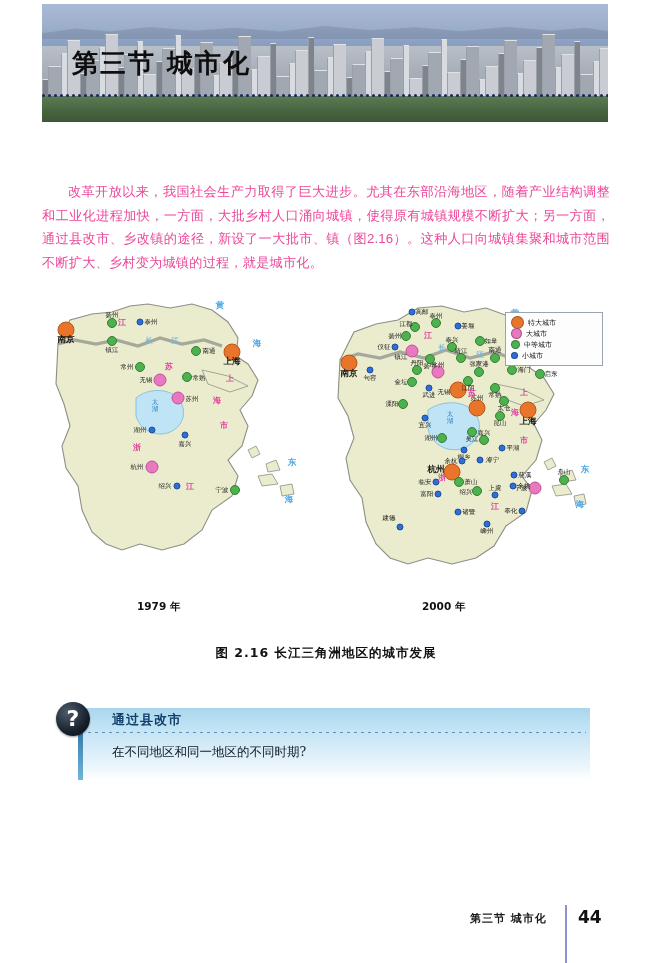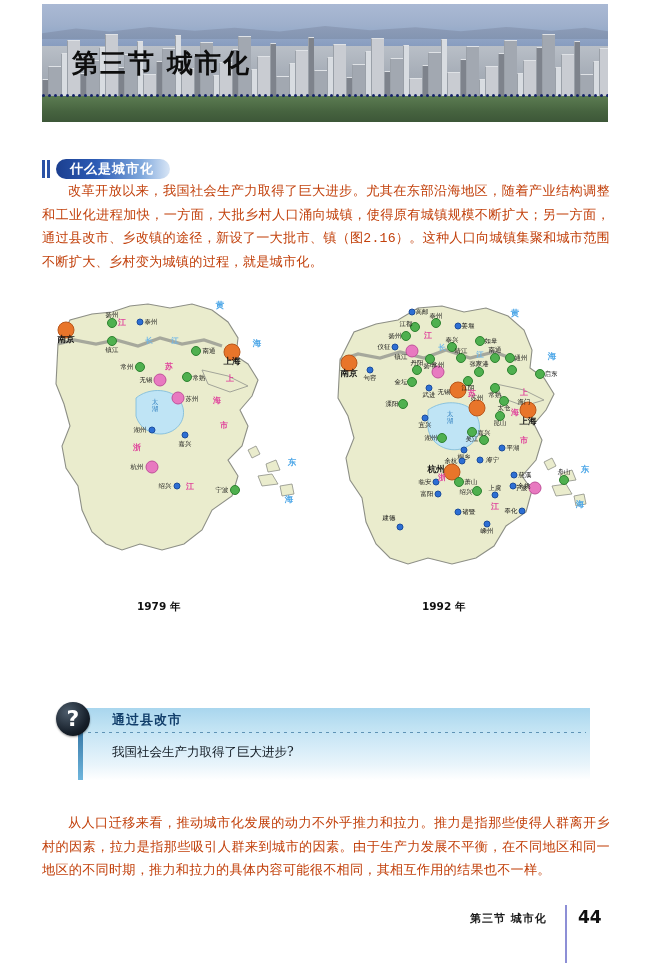--- a/index.html
+++ b/index.html
@@ -36,23 +36,23 @@
 
   
   .sec-head{position:absolute;left:42px;top:158px;height:22px;display:flex;align-items:center;}
   .bars{display:flex;gap:2px;margin-right:6px;}
   .bars span{display:block;width:3px;height:18px;background:#2a52a6;}
   .pill{height:20px;padding:0 16px 0 14px;border-radius:10px;
        background:linear-gradient(90deg,#1c3f8f 0%,#2c5bb5 35%,#7fa8dc 75%,#d9e6f6 100%);
        color:#ffffff;font-size:13px;font-weight:bold;line-height:20px;letter-spacing:1px;}
 
   
-  .para{position:absolute;color:#c2410c;font-size:13.2px;line-height:23.5px;
+  .para{position:absolute;color:#ec4899;font-size:13.2px;line-height:23.5px;
        text-align:justify;letter-spacing:.2px;
-       font-family:Liberation Mono, monospace;}
+       font-family:Liberation Sans, sans-serif;}
   #p1{left:42px;top:180px;width:568px;text-indent:26px;}
   #p2{left:42px;top:812px;width:568px;text-indent:26px;}
 
   
   .figure{position:absolute;left:42px;top:300px;width:568px;height:390px;}
   .map{position:absolute;top:0;height:300px;}
   #map1985{left:10px;width:265px;}
   #map2000{left:290px;width:270px;}
   .landmass{position:absolute;left:0;top:0;width:100%;height:100%;}
   .yearlab{position:absolute;top:300px;font-size:10.5px;color:#111;font-weight:bold;
@@ -276,27 +276,20 @@
         <i style="left: 534px;"></i>
         <i style="left: 540px;"></i>
         <i style="left: 546px;"></i>
         <i style="left: 552px;"></i>
         <i style="left: 558px;"></i>
         <i style="left: 564px;"></i>
       </div>
     <div class="banner-title">第三节  城市化</div>
   </div>
 
-  <div class="sec-head">
-    <span class="bars">
-        <span></span>
-        <span></span>
-      </span>
-    <span class="pill">什么是城市化</span>
-  </div>
 
   <div class="para" id="p1">改革开放以来，我国社会生产力取得了巨大进步。尤其在东部沿海地区，随着产业结构调整和工业化进程加快，一方面，大批乡村人口涌向城镇，使得原有城镇规模不断扩大；另一方面，通过县改市、乡改镇的途径，新设了一大批市、镇（图2.16）。这种人口向城镇集聚和城市范围不断扩大、乡村变为城镇的过程，就是城市化。</div>
 
   <div class="figure">
 
     <div class="map" id="map1985">
       <svg class="landmass" viewBox="0 0 265 300" preserveAspectRatio="none">
         <path d="M6,44 L18,20 L40,14 L60,12 L78,6 L96,4 L118,8 L140,4 L160,10 L176,22 L186,38 L184,56 L196,64 L206,80
                  L200,96 L188,110 L196,126 L190,146 L176,160 L186,176 L180,196 L160,210 L150,230 L132,244 L110,250
                  L88,244 L70,250 L54,244 L40,232 L30,210 L26,186 L14,168 L10,146 L18,126 L12,104 L4,84 Z" fill="#eaeccd" stroke="#8d8f86" stroke-width="1.1"></path>
@@ -407,21 +400,21 @@
           <div class="clab" style="left: 163px; top: 50px;">南通</div>
           <div class="city md" style="left: 178px; top: 58px;"></div>
           <div class="clab" style="left: 189px; top: 58px;">通州</div>
           <div class="city sm" style="left: 38px; top: 70px;"></div>
           <div class="clab" style="left: 38px; top: 78px;">句容</div>
           <div class="city md" style="left: 85px; top: 70px;"></div>
           <div class="clab" style="left: 85px; top: 63px;">丹阳</div>
           <div class="city md" style="left: 147px; top: 72px;"></div>
           <div class="clab" style="left: 147px; top: 64px;">张家港</div>
           <div class="city md" style="left: 180px; top: 70px;"></div>
-          <div class="clab" style="left: 192px; top: 70px; margin-top: 32px;">海门</div>
+          <div class="clab" style="left: 192px; top: 70px;">海门</div>
           <div class="city md" style="left: 208px; top: 74px;"></div>
           <div class="clab" style="left: 219px; top: 74px;">启东</div>
           <div class="city md" style="left: 80px; top: 82px;"></div>
           <div class="clab" style="left: 69px; top: 82px;">金坛</div>
           <div class="city md" style="left: 136px; top: 81px;"></div>
           <div class="clab" style="left: 136px; top: 88px;">江阴</div>
           <div class="city sm" style="left: 97px; top: 88px;"></div>
           <div class="clab" style="left: 97px; top: 95px;">武进</div>
           <div class="city md" style="left: 163px; top: 88px;"></div>
           <div class="clab" style="left: 163px; top: 95px;">常熟</div>
@@ -481,34 +474,54 @@
           <div class="sea" style="left: 183px; top: 14px;">黄</div>
           <div class="sea" style="left: 220px; top: 57px;">海</div>
           <div class="sea" style="left: 253px; top: 170px;">东</div>
           <div class="sea" style="left: 248px; top: 205px;">海</div>
           <div class="riv" style="left: 110px; top: 48px;">长</div>
           <div class="riv" style="left: 148px; top: 55px;">江</div>
           <div class="lakelab" style="left: 118px; top: 118px;">太<br>湖</div>
         </div>
     </div>
 
+    <div class="legend">
+      <div id="legend-rows">
+          <div class="lgrow">
+            <span class="lgdot" style="width: 11px; height: 11px; background: rgb(232, 117, 42); border: 1px solid rgba(0, 0, 0, 0.3);"></span>
+            <span class="lgtxt">特大城市</span>
+          </div>
+          <div class="lgrow">
+            <span class="lgdot" style="width: 9px; height: 9px; background: rgb(232, 121, 192); border: 1px solid rgba(0, 0, 0, 0.3);"></span>
+            <span class="lgtxt">大城市</span>
+          </div>
+          <div class="lgrow">
+            <span class="lgdot" style="width: 7px; height: 7px; background: rgb(79, 176, 79); border: 1px solid rgba(0, 0, 0, 0.3);"></span>
+            <span class="lgtxt">中等城市</span>
+          </div>
+          <div class="lgrow">
+            <span class="lgdot" style="width: 5px; height: 5px; background: rgb(45, 111, 212); border: 1px solid rgba(0, 0, 0, 0.3);"></span>
+            <span class="lgtxt">小城市</span>
+          </div>
+        </div>
+    </div>
 
     <div class="yearlab" id="y1985">1979 年</div>
-    <div class="yearlab" id="y2000">1992 年</div>
+    <div class="yearlab" id="y2000">2000 年</div>
+    <div class="figcap">图 2.16   长江三角洲地区的城市发展</div>
   </div>
 
   <div class="qbox">
     <div class="qleftbar"></div>
     <div class="qicon">?</div>
     <div class="qtitle">通过县改市</div>
     <div class="qdash"></div>
-    <div class="qtext">我国社会生产力取得了巨大进步?</div>
+    <div class="qtext">在不同地区和同一地区的不同时期?</div>
   </div>
 
-  <div class="para" id="p2">从人口迁移来看，推动城市化发展的动力不外乎推力和拉力。推力是指那些使得人群离开乡村的因素，拉力是指那些吸引人群来到城市的因素。由于生产力发展不平衡，在不同地区和同一地区的不同时期，推力和拉力的具体内容可能很不相同，其相互作用的结果也不一样。</div>
 
   <div class="footer">
     <div class="f-sec">第三节  城市化</div>
     <div class="f-rule"></div>
     <div class="f-num">44</div>
   </div>
 
 </div>
 
 </body></html>

